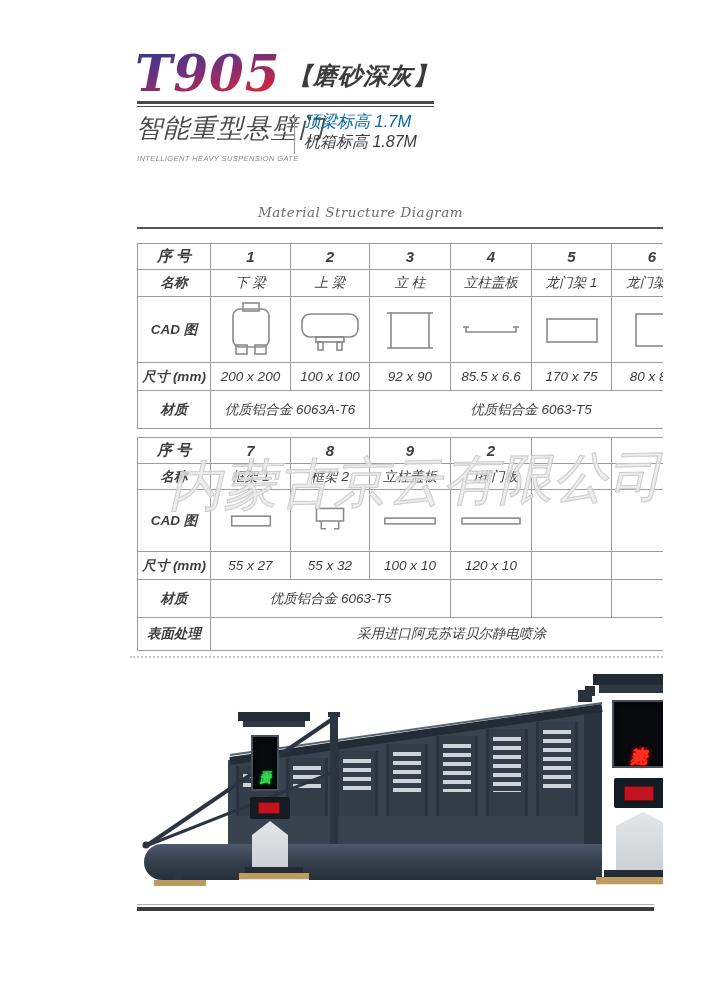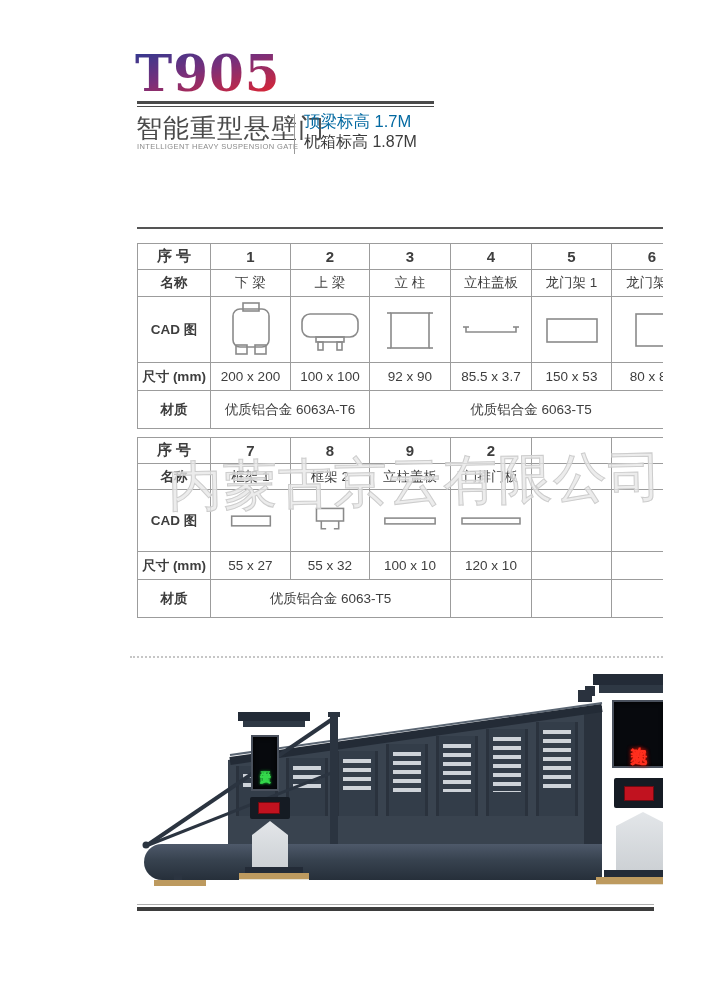--- a/index.html
+++ b/index.html
@@ -1,28 +1,28 @@
 <!DOCTYPE html>
 <html><head>
 <meta charset="utf-8">
 <style>
   * { margin:0; padding:0; box-sizing:border-box; }
   body { background:#ffffff; font-family:"Liberation Sans", sans-serif; }
-  .page { position:relative; width:621px; height:981px; background:#fff; overflow:hidden; margin:0 auto; }
+  .page { position:relative; width:621px; height:981px; background:#fff; overflow:hidden; margin:0 auto;font-style:italic; }
 
   
   .model { position:absolute; left:93px; top:44px; font-family:"DejaVu Serif", serif;
            font-weight:900; font-size:50px; letter-spacing:1px; color:#b02a4d;
            background:linear-gradient(165deg,#2c3a92 5%,#7a2f7a 45%,#e02530 90%);
            -webkit-background-clip:text; background-clip:text; -webkit-text-fill-color:transparent; }
   .finish { position:absolute; left:246px; top:60px; font-size:24px; font-weight:600; color:#3b3b3b; letter-spacing:1px; }
   .rule-a { position:absolute; left:95px; top:101px; width:297px; height:3px; background:#4a4a4a; }
   .rule-b { position:absolute; left:95px; top:106px; width:297px; height:1px; background:#4a4a4a; }
   .pname  { position:absolute; left:94px; top:111px; font-size:26px; color:#4a4a4a; letter-spacing:1px; }
-  .pname-en { position:absolute; left:95px; top:142px; font-size:7.5px; color:#8a8a8a; letter-spacing:.4px;text-align:center; }
+  .pname-en { position:absolute; left:95px; top:154px; font-size:7.5px; color:#8a8a8a; letter-spacing:.4px;text-align:center; }
   .vdiv { position:absolute; left:252px; top:114px; width:1px; height:40px; background:#9a9a9a; }
   .spec1 { position:absolute; left:262px; top:111px; font-size:16.5px; color:#0369a1; }
   .spec2 { position:absolute; left:262px; top:132px; font-size:16px; color:#3c3c3c; }
 
   
   .sec-box { position:absolute; left:95px; top:199px; width:112px; height:27px; background:#3d3d3d;
              color:#fff; font-size:14.5px; letter-spacing:1px; display:flex; align-items:center; justify-content:center; }
   .sec-en  { position:absolute; left:216px; top:204px; font-size:13.5px; color:#6d6d6d; font-family:"DejaVu Serif", serif; letter-spacing:.5px; }
   .sec-rule { position:absolute; left:95px; top:227px; width:555px; height:2px; background:#555; }
 
@@ -78,28 +78,30 @@
   
   .foot1 { position:absolute; left:95px; top:904px; width:517px; height:1px; background:#aeaeae; }
   .foot2 { position:absolute; left:95px; top:907px; width:517px; height:4px; background:#3d3d3d; }
 </style>
 </head>
 <body>
 
 <div class="page">
 
   <div class="model">T905</div>
+  <div class="finish">【磨砂深灰】</div>
   <div class="rule-a"></div>
   <div class="rule-b"></div>
   <div class="pname">智能重型悬壁门</div>
   <div class="pname-en">INTELLIGENT HEAVY SUSPENSION GATE</div>
   <div class="vdiv"></div>
   <div class="spec1">顶梁标高 1.7M</div>
   <div class="spec2">机箱标高 1.87M</div>
 
+  <div class="sec-en">Material Structure Diagram</div>
   <div class="sec-rule"></div>
 
   <table class="spec" id="table1">
     <colgroup>
         <col style="width:73px">
         <col style="width:80px">
         <col style="width:79px">
         <col style="width:81px">
         <col style="width:81px">
         <col style="width:80px">
@@ -167,22 +169,22 @@
             <svg class="cadsvg" width="70" height="60" viewBox="0 0 70 60">
               <rect x="19" y="14" width="32" height="32"></rect>
             </svg>
           </td>
     </tr>
     <tr style="height:28px">
       <td class="lbl">尺寸 (mm)</td>
       <td>200 x 200</td>
       <td>100 x 100</td>
       <td>92 x 90</td>
-      <td>85.5 x 3.7</td>
-      <td>150 x 53</td>
+      <td>85.5 x 6.6</td>
+      <td>170 x 75</td>
       <td>80 x 80</td>
     </tr>
     <tr style="height:38px">
       <td class="lbl">材质</td>
       <td colspan="2">优质铝合金 6063A-T6</td>
       <td colspan="4">优质铝合金 6063-T5</td>
     </tr>
   </tbody>
     </table>
 
@@ -249,20 +251,24 @@
       <td>120 x 10</td>
       <td></td>
       <td></td>
     </tr>
     <tr style="height:38px">
       <td class="lbl">材质</td>
       <td colspan="3">优质铝合金 6063-T5</td>
       <td></td>
       <td></td>
       <td></td>
+    </tr>
+    <tr style="height:33px">
+      <td class="lbl">表面处理</td>
+      <td colspan="6">采用进口阿克苏诺贝尔静电喷涂</td>
     </tr>
   </tbody>
     </table>
 
   <div class="watermark">内蒙古京云有限公司</div>
 
   <div class="dotted"></div>
 
   <div>
 

